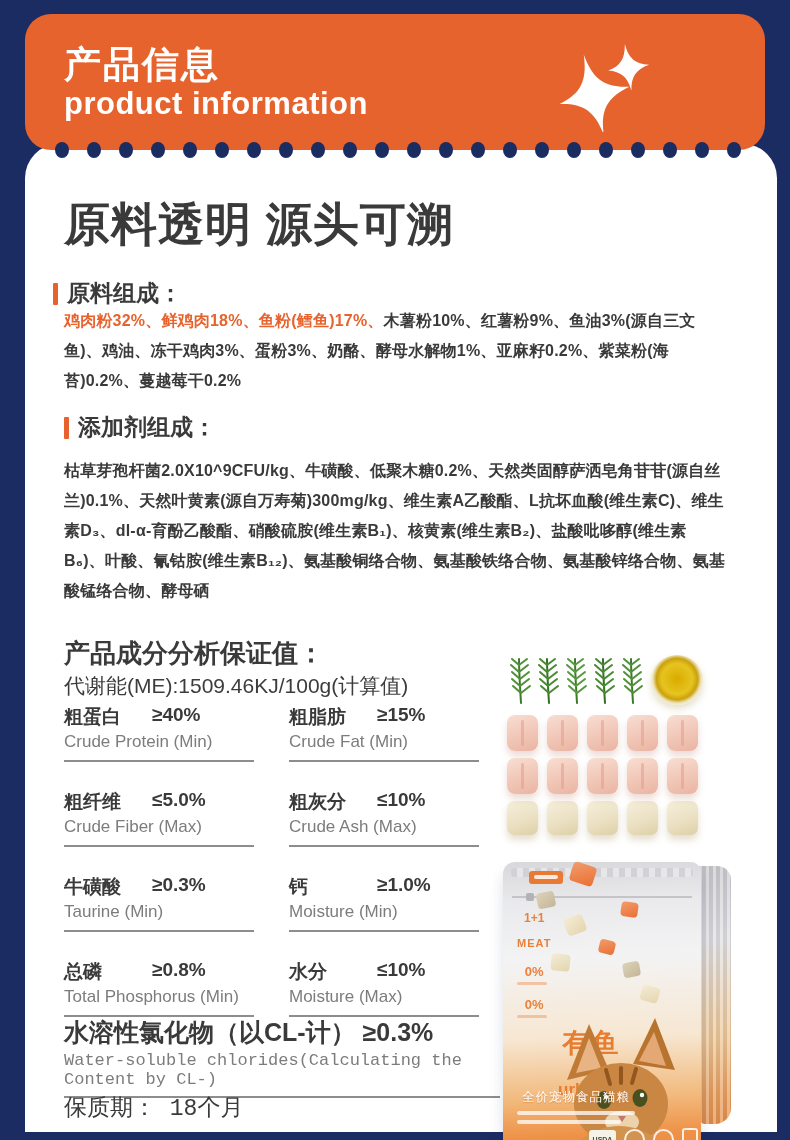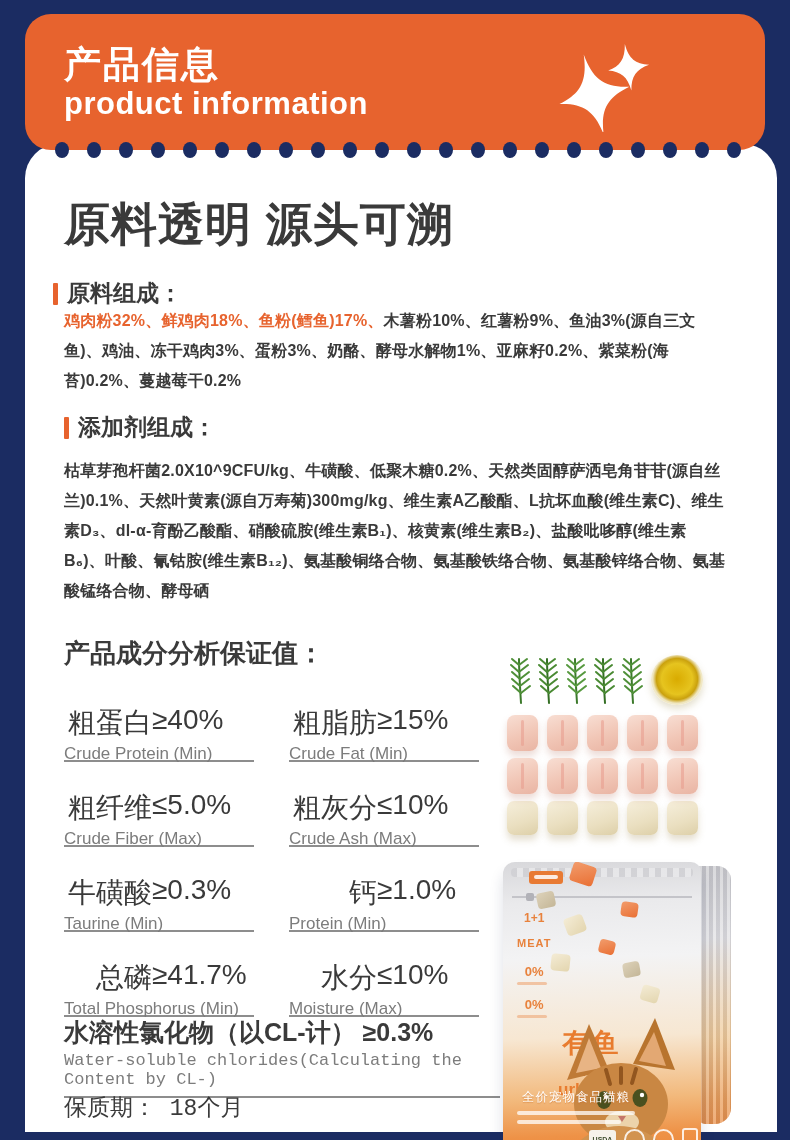--- a/index.html
+++ b/index.html
@@ -29,21 +29,21 @@
   .sec-bar{width:5px;height:22px;background:#e7632e;border-radius:1px;flex:none;}
   .para{position:absolute;left:39px;width:662px;font-size:16px;line-height:30px;
     color:#3a3a3a;font-weight:600;letter-spacing:.2px;}
   .hl{color:#e7632e;}
   .analysis-title{position:absolute;left:39px;top:492px;font-size:26px;
     font-weight:bold;color:#3a3a3a;}
   .energy{position:absolute;left:39px;top:528px;font-size:21px;color:#3c3c3c;}
   .ngrid{position:absolute;left:39px;top:560px;display:grid;
     grid-template-columns:190px 190px;column-gap:35px;row-gap:27px;}
   .ncell{border-bottom:2px solid #8d8d8d;padding-bottom:5px;height:51px;}
-  .n1{display:flex;font-size:28px;font-weight:normal;color:#3a3a3a;text-align:right;}
+  .n1{display:flex;font-size:19px;font-weight:bold;color:#3a3a3a;}
   .n1 .zh{width:88px;flex:none;}
   .n2{margin-top:2px;font-size:17px;color:#7c7c7c;}
   .chloride{position:absolute;left:39px;top:872px;width:436px;
     border-bottom:2px solid #8d8d8d;padding-bottom:7px;}
   .chl1{font-size:25px;font-weight:bold;color:#3a3a3a;}
   .chl2{font-size:17px;color:#7c7c7c;margin-top:2px;font-family:Liberation Mono, monospace;}
   .shelf{position:absolute;left:39px;top:948px;font-size:23px;color:#3a3a3a;font-family:Liberation Mono, monospace;}
   
   .visuals{position:absolute;left:482px;top:511px;width:235px;}
   .vrow{display:flex;gap:9px;align-items:flex-end;}
@@ -125,20 +125,21 @@
     <span class="hl">鸡肉粉32%、鲜鸡肉18%、鱼粉(鳕鱼)17%、</span><span>木薯粉10%、红薯粉9%、鱼油3%(源自三文鱼)、鸡油、冻干鸡肉3%、蛋粉3%、奶酪、酵母水解物1%、亚麻籽0.2%、紫菜粉(海苔)0.2%、蔓越莓干0.2%</span>
   </div>
 
   <div class="sec-label" style="left:39px;top:268px;">
     <span class="sec-bar"></span>
     <span>添加剂组成：</span>
   </div>
   <div class="para" style="top:296px;margin-top:16px;">枯草芽孢杆菌2.0X10^9CFU/kg、牛磺酸、低聚木糖0.2%、天然类固醇萨洒皂角苷苷(源自丝兰)0.1%、天然叶黄素(源自万寿菊)300mg/kg、维生素A乙酸酯、L抗坏血酸(维生素C)、维生素D₃、dl-α-育酚乙酸酯、硝酸硫胺(维生素B₁)、核黄素(维生素B₂)、盐酸吡哆醇(维生素B₆)、叶酸、氰钴胺(维生素B₁₂)、氨基酸铜络合物、氨基酸铁络合物、氨基酸锌络合物、氨基酸锰络合物、酵母硒</div>
 
   <div class="analysis-title">产品成分分析保证值：</div>
+  <div class="energy">代谢能(ME):1509.46KJ/100g(计算值)</div>
 
   <div class="ngrid">
     <div class="ncell">
       <div class="n1">
           <span class="zh">粗蛋白</span>
           <span>≥40%</span>
         </div>
       <div class="n2">Crude Protein (Min)</div>
     </div>
     <div class="ncell">
@@ -167,26 +168,26 @@
           <span class="zh">牛磺酸</span>
           <span>≥0.3%</span>
         </div>
       <div class="n2">Taurine (Min)</div>
     </div>
     <div class="ncell">
       <div class="n1">
           <span class="zh">钙</span>
           <span>≥1.0%</span>
         </div>
-      <div class="n2">Protein (Min)</div>
+      <div class="n2">Moisture (Min)</div>
     </div>
     <div class="ncell">
       <div class="n1">
           <span class="zh">总磷</span>
-          <span>≥41.7%</span>
+          <span>≥0.8%</span>
         </div>
       <div class="n2">Total Phosphorus (Min)</div>
     </div>
     <div class="ncell">
       <div class="n1">
           <span class="zh">水分</span>
           <span>≤10%</span>
         </div>
       <div class="n2">Moisture  (Max)</div>
     </div>

